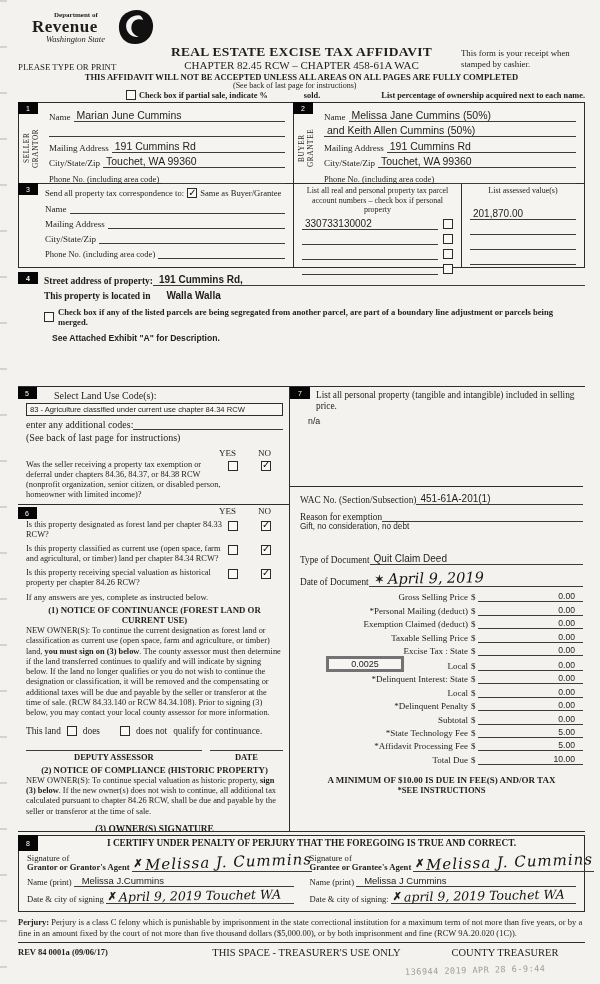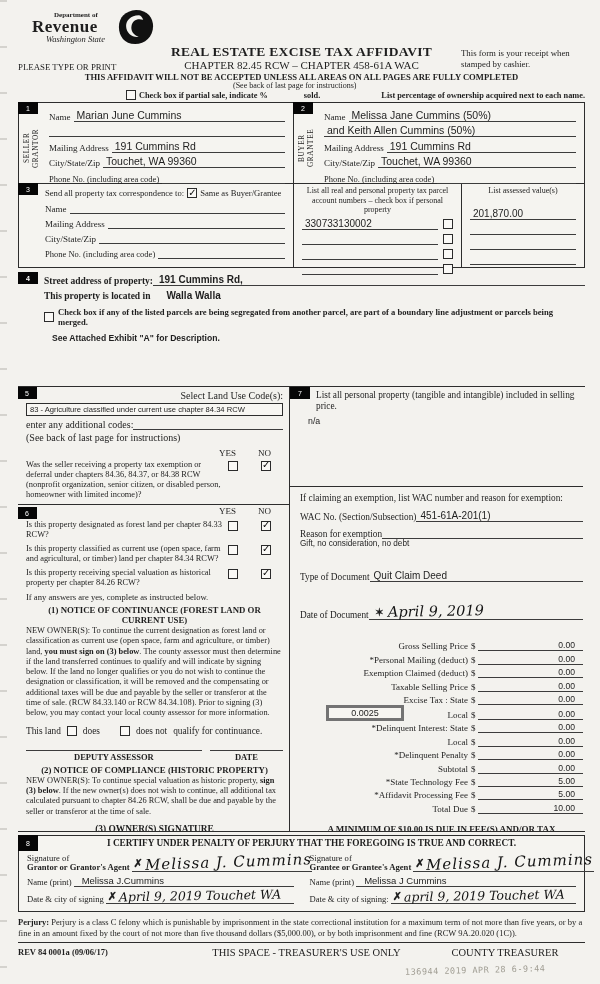--- a/index.html
+++ b/index.html
@@ -75,38 +75,38 @@
 
   
   .sec4 { position:relative; padding:6px 0 0 26px; height:118px; font-size:9.5px;font-weight:bold; }
   .s4row { display:flex; align-items:flex-end; margin-bottom:4px; }
 
   
   .boxC { position:relative; border-top:1.4px solid #2d2d2d; border-bottom:1px solid #2d2d2d; height:446px; display:flex; overflow:hidden; }
   .colL { flex:0 0 272px; border-right:1px solid #2d2d2d; position:relative; padding:3px 6px 0 8px; }
   .colR { flex:1; position:relative; padding:3px 2px 0 10px; }
 
-  .lu-title { font-size:10px; margin-left:12px;text-align:right; }
+  .lu-title { font-size:10px; margin-left:28px; }
   .lu-box { border:1px solid #2d2d2d; margin:2px 0 3px 0; padding:1px 3px; font-size:7.6px; background:#f7f6f2; }
   .lu-line { font-size:10px; display:flex; align-items:flex-end; }
   .yn-head { display:flex; justify-content:flex-end; gap:22px; font-size:9px; padding-right:12px; margin:5px 0 2px; }
   .q-row { display:flex; font-size:8.4px; line-height:10px; margin-bottom:4px; }
   .q-row .qt { flex:1; padding-right:6px; }
   .q-row .qb { display:flex; gap:23px; padding-right:12px; align-items:flex-start; padding-top:1px; }
 
   .sec6rule { border-top:1px solid #2d2d2d; margin:3px -6px 0 -8px; }
   .n-title { text-align:center; font-weight:bold; font-size:8.8px; margin-top:3px; }
   .n-body { font-size:8.35px; line-height:10.3px; text-align:left; margin-top:1px; }
   .cont-row { display:flex; align-items:center; gap:6px; font-size:9.3px; margin:7px 0 14px 0; }
   .sl-row { display:flex; gap:8px; margin-bottom:2px; }
   .sl { border-top:1px solid #3c3c3c; text-align:center; font-weight:bold; font-size:8.5px; padding-top:1px; }
 
   .pp-lbl { font-size:9.3px; line-height:11px; margin-left:16px; }
   .exd { border-top:1px solid #2d2d2d; margin:0 0 0 -10px; padding:6px 0 0 10px; }
-  .r7row { display:flex; align-items:flex-end; font-size:9.3px; margin-bottom:18px; }
+  .r7row { display:flex; align-items:flex-end; font-size:9.3px; margin-bottom:2px; }
   .r7row .fill { flex:1; border-bottom:1px solid #3c3c3c; padding-left:4px; }
 
   .fee-row { display:flex; align-items:flex-end; height:13.4px; font-size:9px; }
   .fee-lab { flex:0 0 168px; text-align:right; white-space:nowrap; position:relative; }
   .fee-d { padding:0 2px 0 3px; }
   .fee-line { flex:1; border-bottom:1px solid #3c3c3c; text-align:right; font-size:8.6px; padding-right:8px; }
   .ratebox { position:absolute; left:26px; bottom:-1px; width:78px; border:3px solid #737373; text-align:center; font-size:9px; background:#f6f5f1; }
   .minnote { margin-top:10px; text-align:center; font-weight:bold; font-size:9px; }
   .seeinstr { text-align:center; font-size:8.6px; font-weight:bold; }
 
@@ -383,21 +383,20 @@
       <div class="n-title" style="margin-top:7px; font-size:9.4px;">(3)  OWNER(S) SIGNATURE</div>
 
     </div>
 
     <div class="colR">
       <div class="tab" style="left:0; top:0;">7</div>
       <div class="pp-lbl">List all  personal property (tangible and intangible) included in selling price.</div>
       <div class="sans" style="font-size:8.8px; margin:4px 0 0 8px;">n/a</div>
 
       <div class="exd" style="margin-top:60px;">
-        <div style="font-size:9.3px; margin-bottom:7px;">If claiming an exemption, list WAC number and reason for exemption:</div>
         <div class="r7row" style="margin-bottom:7px;">
           <span>WAC No. (Section/Subsection)</span>
           <span class="fill sans" style="font-size:10px">451-61A-201(1)</span>
         </div>
         <div class="r7row" style="margin-bottom:0;">
           <span>Reason for exemption</span>
           <span class="fill"></span>
         </div>
         <div class="sans" style="font-size:8.2px;">Gift, no consideration, no debt</div>
       </div>

